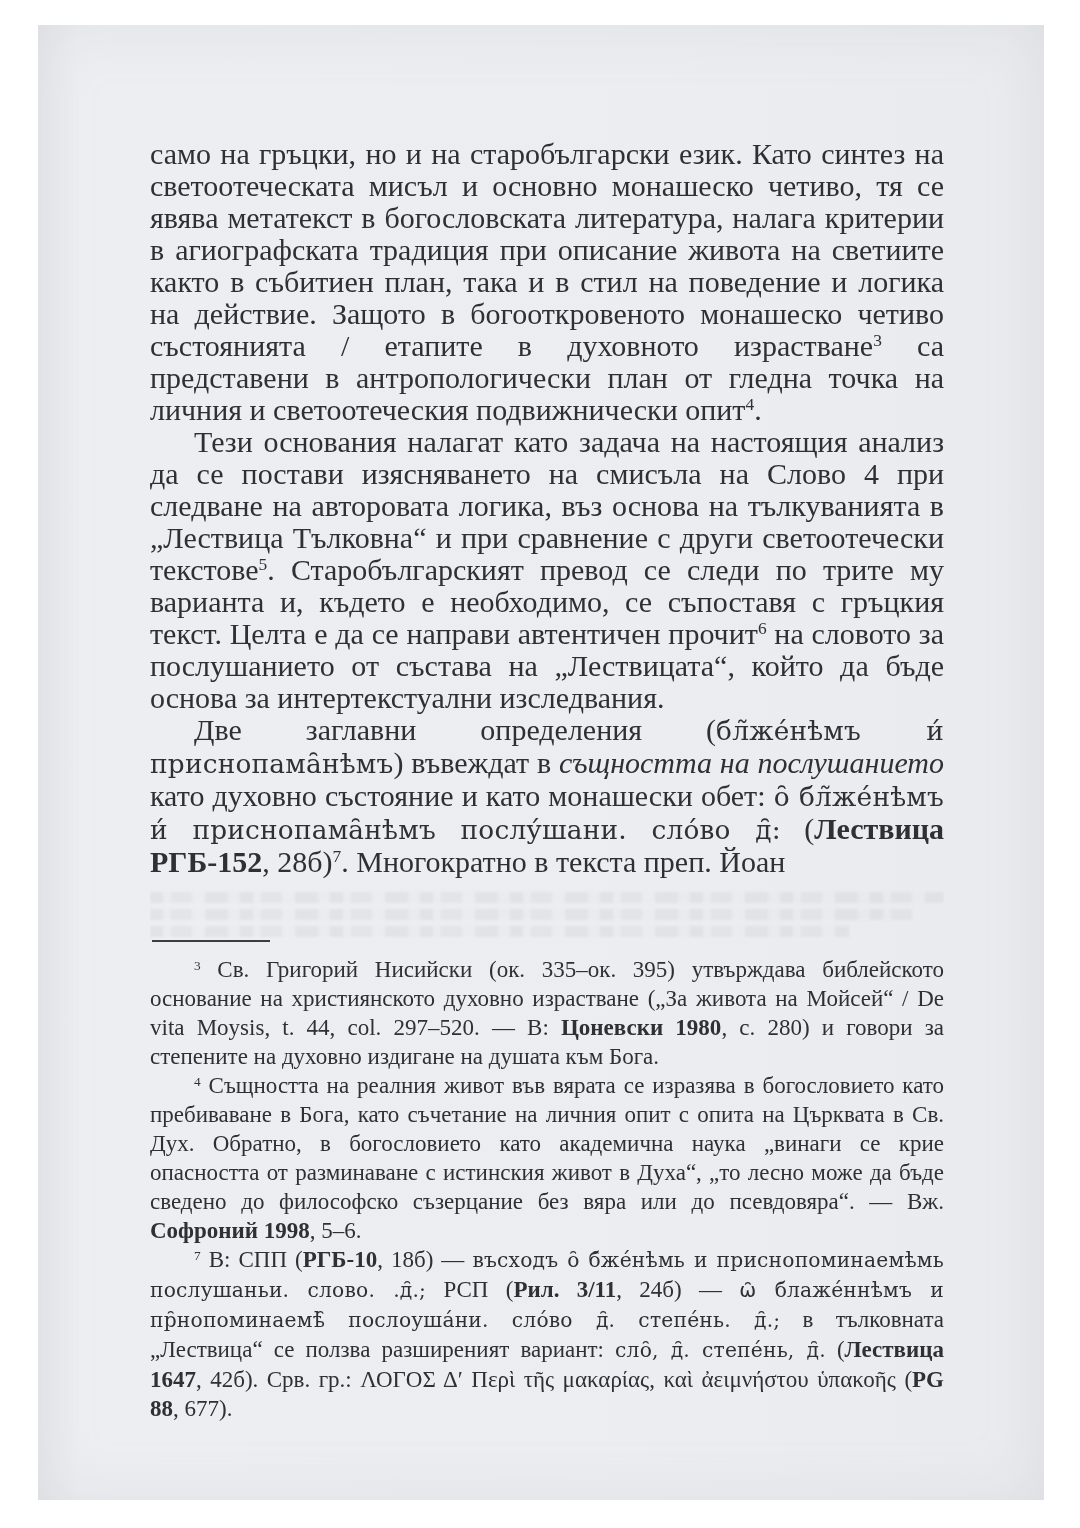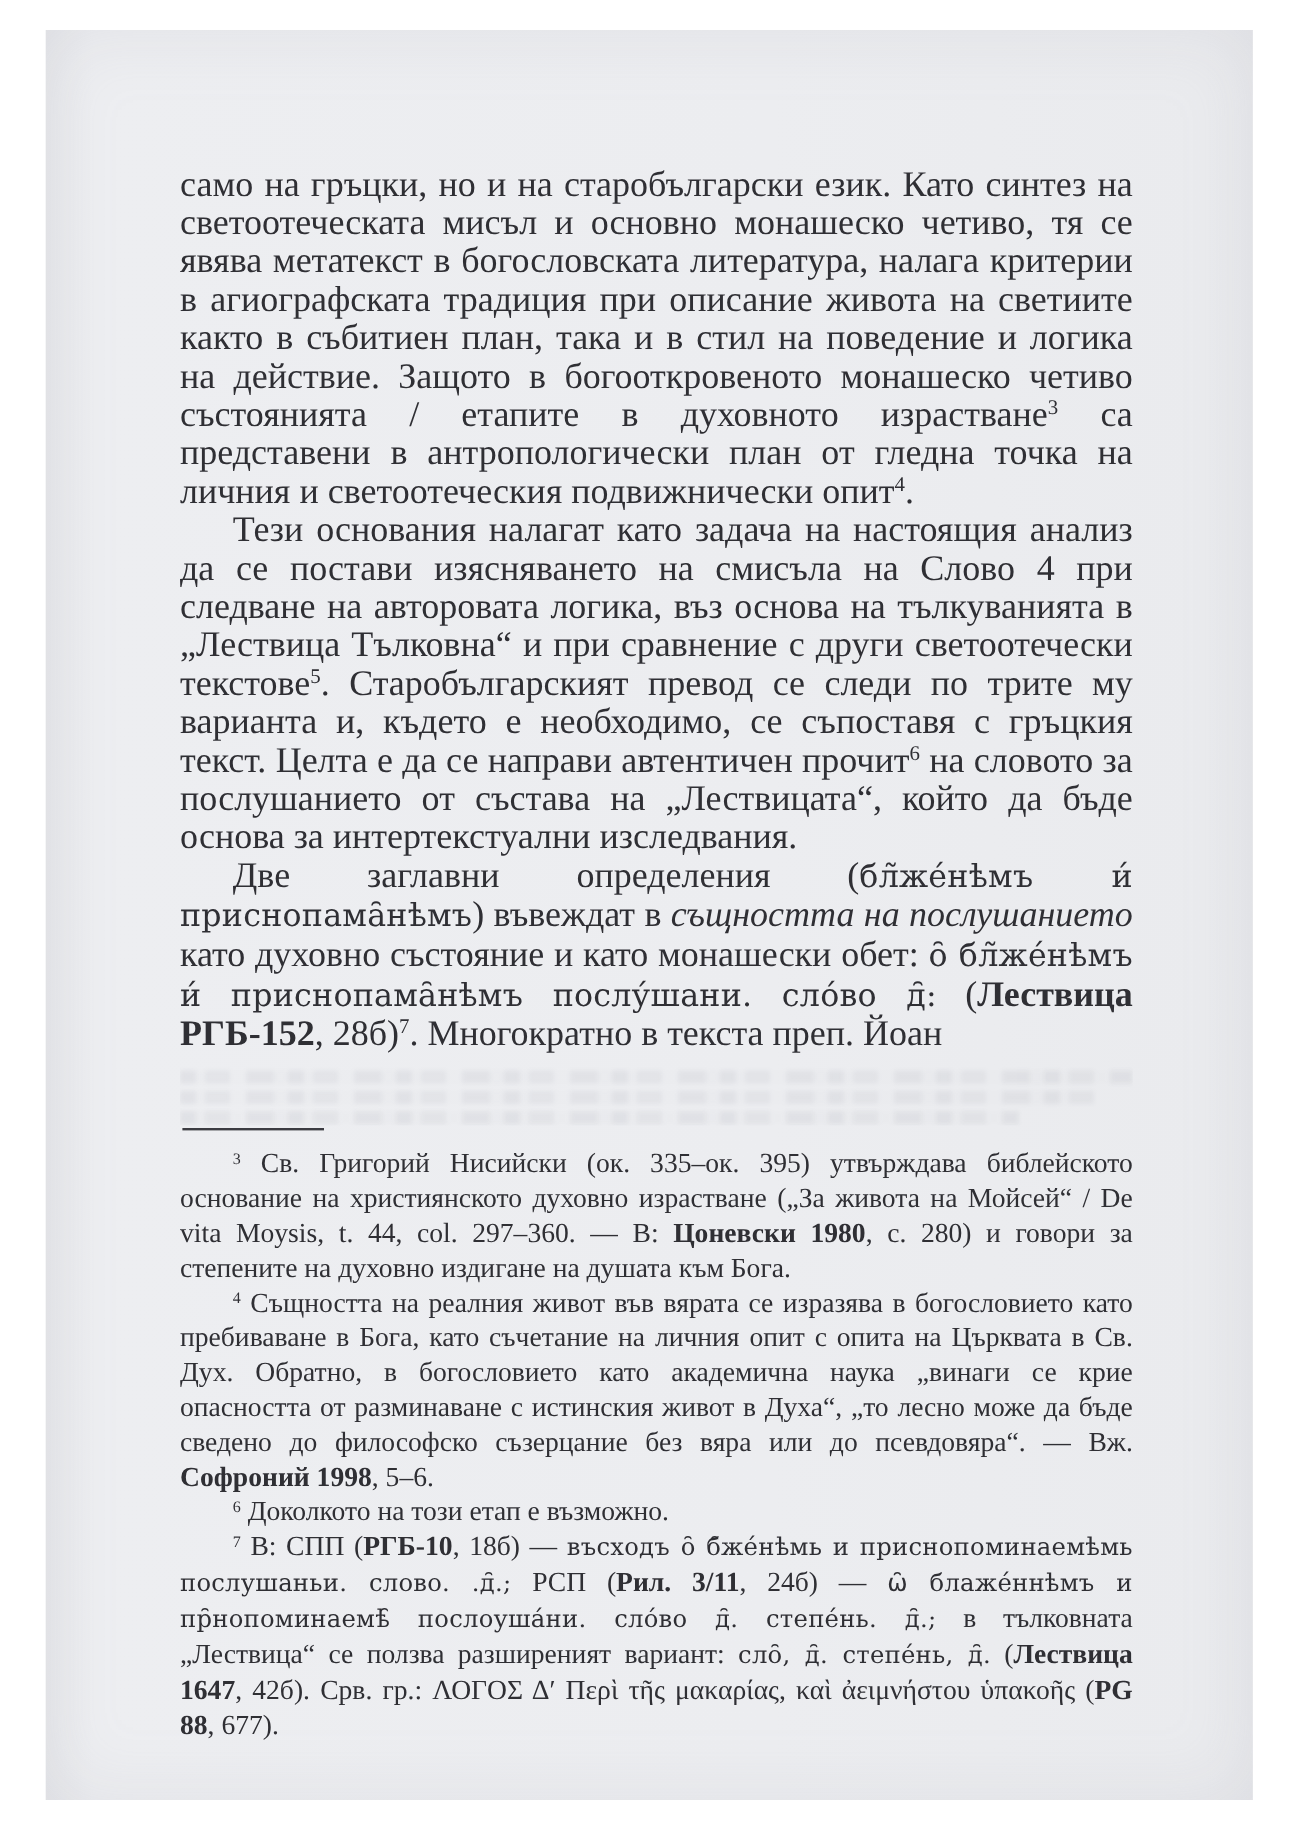--- a/index.html
+++ b/index.html
@@ -100,24 +100,23 @@
     <p class="body-par indent"><span>Две заглавни определения (</span><span class="slav">бл̃же́нѣмъ и́ приснопама̑нѣмъ</span><span>) въвеждат в </span><span class="i">същността на послушанието</span><span> като духовно състояние и като монашески обет: </span><span class="slav">о̑ бл̃же́нѣмъ и́ приснопама̑нѣмъ послу́шани. сло́во д̑:</span><span> (</span><span class="b">Лествица РГБ-152</span><span>, 28б)</span><sup>7</sup><span>. Многократно в текста преп. Йоан</span></p>
 
     <div class="ghost-gap">
       <div class="ghost-line"></div>
       <div class="ghost-line"></div>
       <div class="ghost-line"></div>
     </div>
 
     <hr class="fn-sep">
 
-    <p class="fn"><sup>3</sup><span> Св. Григорий Нисийски (ок. 335–ок. 395) утвърждава библейското основание на християнското духовно израстване („За живота на Мойсей“ / De vita Moysis, t. 44, col. 297–360. — В: </span><span class="b">Цоневски 1980</span><span>, с. 280) и говори за степените на духовно издигане на душата към Бога.</span></p>
+    <p class="fn"><sup>3</sup><span> Св. Григорий Нисийски (ок. 335–ок. 395) утвърждава библейското основание на християнското духовно израстване („За живота на Мойсей“ / De vita Moysis, t. 44, col. 297–520. — В: </span><span class="b">Цоневски 1980</span><span>, с. 280) и говори за степените на духовно издигане на душата към Бога.</span></p>
 
     <p class="fn"><sup>4</sup><span> Същността на реалния живот във вярата се изразява в богословието като пребиваване в Бога, като съчетание на личния опит с опита на Църквата в Св. Дух. Обратно, в богословието като академична наука „винаги се крие опасността от разминаване с истинския живот в Духа“, „то лесно може да бъде сведено до философско съзерцание без вяра или до псевдовяра“. — Вж. </span><span class="b">Софроний 1998</span><span>, 5–6.</span></p>
 
 
-    <p class="fn"><sup>6</sup><span> Доколкото на този етап е възможно.</span></p>
 
     <p class="fn"><sup>7</sup><span> В: СПП (</span><span class="b">РГБ-10</span><span>, 18б) — </span><span class="slav">въсходъ о̑ б̑же́нѣмь и приснопоминаемѣмь послушаньи. слово. .д̑.;</span><span> РСП (</span><span class="b">Рил. 3/11</span><span>, 24б) — </span><span class="slav">ѡ̑ блаже́ннѣмъ и пр̑нопоминаемѣ̑ послоуша́ни. сло́во д̑. степе́нь. д̑.;</span><span> в тълковната „Лествица“ се ползва разширеният вариант: </span><span class="slav">сло̑, д̑. степе́нь, д̑.</span><span> (</span><span class="b">Лествица 1647</span><span>, 42б). Срв. гр.: ΛΟΓΟΣ Δ′ Περὶ τῆς μακαρίας, καὶ ἀειμνήστου ὑπακοῆς (</span><span class="b">PG 88</span><span>, 677).</span></p>
 
 
   </div>
 </div>
 
 </body></html>

